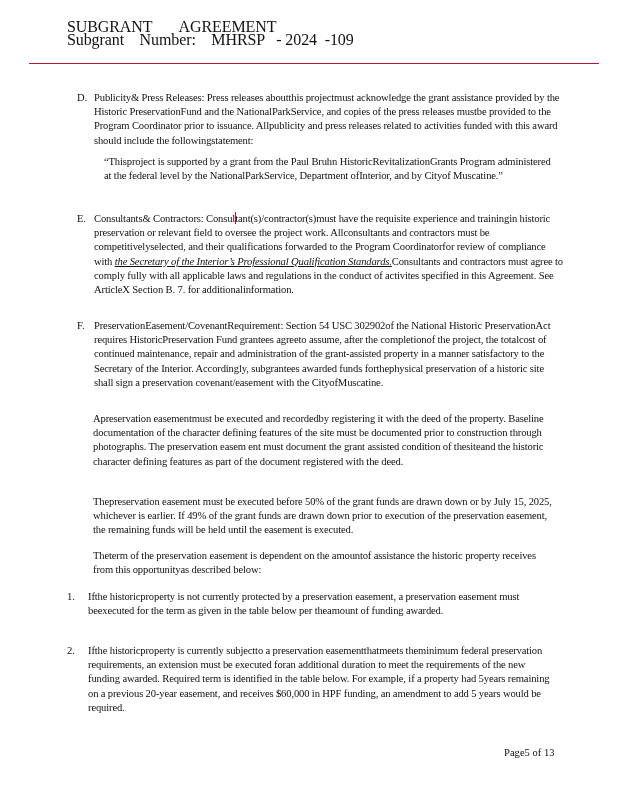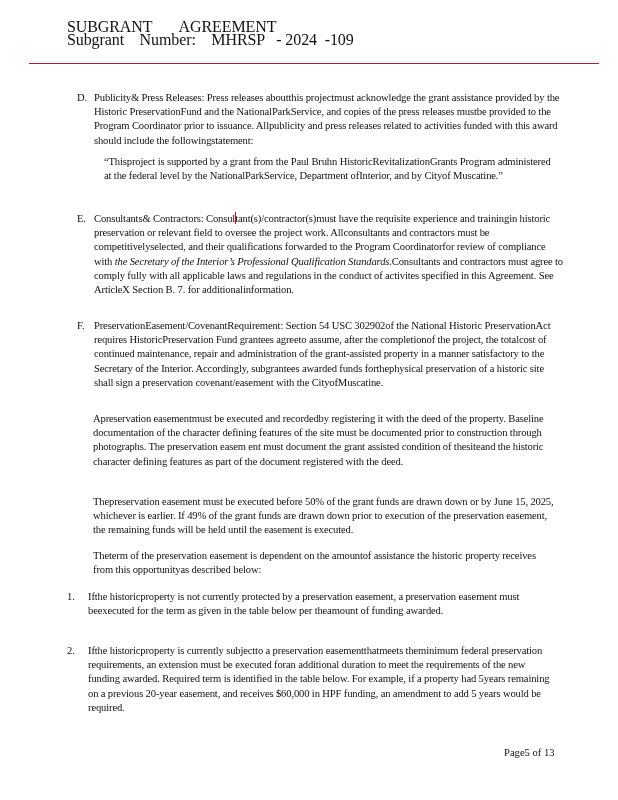--- a/index.html
+++ b/index.html
@@ -22,21 +22,21 @@
       font-size: 10.6px; line-height: 14.2px; letter-spacing: -0.15px;
     }
     .item { position: absolute; left: 77px; width: 480px; }
     .item .marker { position: absolute; left: 0; top: 0; }
     .item .body { position: absolute; left: 17px; width: 470px; }
     .num-item { position: absolute; left: 67px; width: 490px; }
     .num-item .marker { position: absolute; left: 0; top: 0; }
     .num-item .body { position: absolute; left: 21px; width: 470px; }
     .para { position: absolute; left: 93px; width: 465px; }
     .quote { position: absolute; left: 96px; width: 448px; margin-left: 8px; }
-    .italic { font-style: italic; }
+    .italic { font-style: italic; text-decoration: underline; }
     .caret {
       display: inline-block; width: 1px; height: 12px; background: #c0102a;
       vertical-align: -2px; margin: 0 -0.5px;
     }
     .page-num {
       position: absolute; left: 493px; top: 747px; font-size: 10.6px; margin-left: 11px;
     }
   </style>
 </head>
 <body>
@@ -60,21 +60,21 @@
     <div class="body">
       <span>Consultants&amp; Contractors: Consul</span><span class="caret"></span><span>tant(s)/contractor(s)must  have the requisite  experience and trainingin historic preservation or relevant field to oversee  the project work. Allconsultants and contractors must be  competitivelyselected,  and  their qualifications forwarded  to the Program Coordinatorfor  review of compliance with </span><span class="italic">the  Secretary of the Interior’s Professional Qualification Standards.</span><span>Consultants  and  contractors must  agree  to comply fully with all applicable laws and regulations in the conduct  of activites  specified in this Agreement.  See  ArticleX Section B. 7. for additionalinformation.</span>
     </div>
   </div>
 
   <div class="item" style="top:319px;">
     <span class="marker">F.</span>
     <div class="body">PreservationEasement/CovenantRequirement:   Section 54 USC 302902of the National Historic PreservationAct requires  HistoricPreservation Fund grantees  agreeto  assume,  after the completionof the project, the totalcost of continued maintenance,  repair and  administration of the grant-assisted  property in a manner satisfactory to the Secretary of the Interior. Accordingly, subgrantees   awarded   funds  forthephysical preservation of a historic site shall sign a preservation covenant/easement  with the CityofMuscatine.</div>
   </div>
   <div class="para" style="top:412px;">Apreservation  easementmust  be executed  and  recordedby  registering it with the deed  of the property. Baseline documentation of the character defining features  of the site must be documented  prior to construction through photographs.  The preservation easem ent must document  the grant  assisted  condition of thesiteand  the historic character defining features  as part of the document  registered  with the deed.</div>
-  <div class="para" style="top:495px;">Thepreservation easement  must be  executed  before  50% of the grant funds  are drawn  down  or by June 15,  2025, whichever is earlier.  If 49% of the grant funds  are  drawn  down  prior to execution of the preservation easement,  the remaining funds  will be  held until the easement  is executed.</div>
+  <div class="para" style="top:495px;">Thepreservation easement  must be  executed  before  50% of the grant funds  are drawn  down  or by July 15,  2025, whichever is earlier.  If 49% of the grant funds  are  drawn  down  prior to execution of the preservation easement,  the remaining funds  will be  held until the easement  is executed.</div>
   <div class="para" style="top:549px;">Theterm  of the preservation easement  is dependent  on the amountof assistance  the historic property receives from this opportunityas   described  below:</div>
 
   <div class="num-item" style="top:590px;">
     <span class="marker">1.</span>
     <div class="body">Ifthe  historicproperty is not currently protected by a preservation easement,  a preservation easement  must  beexecuted  for the term as given in the table below  per theamount  of funding awarded.</div>
   </div>
 
   <div class="num-item" style="top:644px;">
     <span class="marker">2.</span>
     <div class="body">Ifthe  historicproperty is currently subjectto a preservation easementthatmeets  theminimum federal  preservation requirements,  an extension must  be  executed  foran additional duration to meet  the requirements  of the new  funding awarded.   Required  term is identified in the table below. For example, if a property had 5years   remaining on a previous 20-year easement,  and receives $60,000 in   HPF funding,  an  amendment    to add  5 years  would  be  required.</div>

